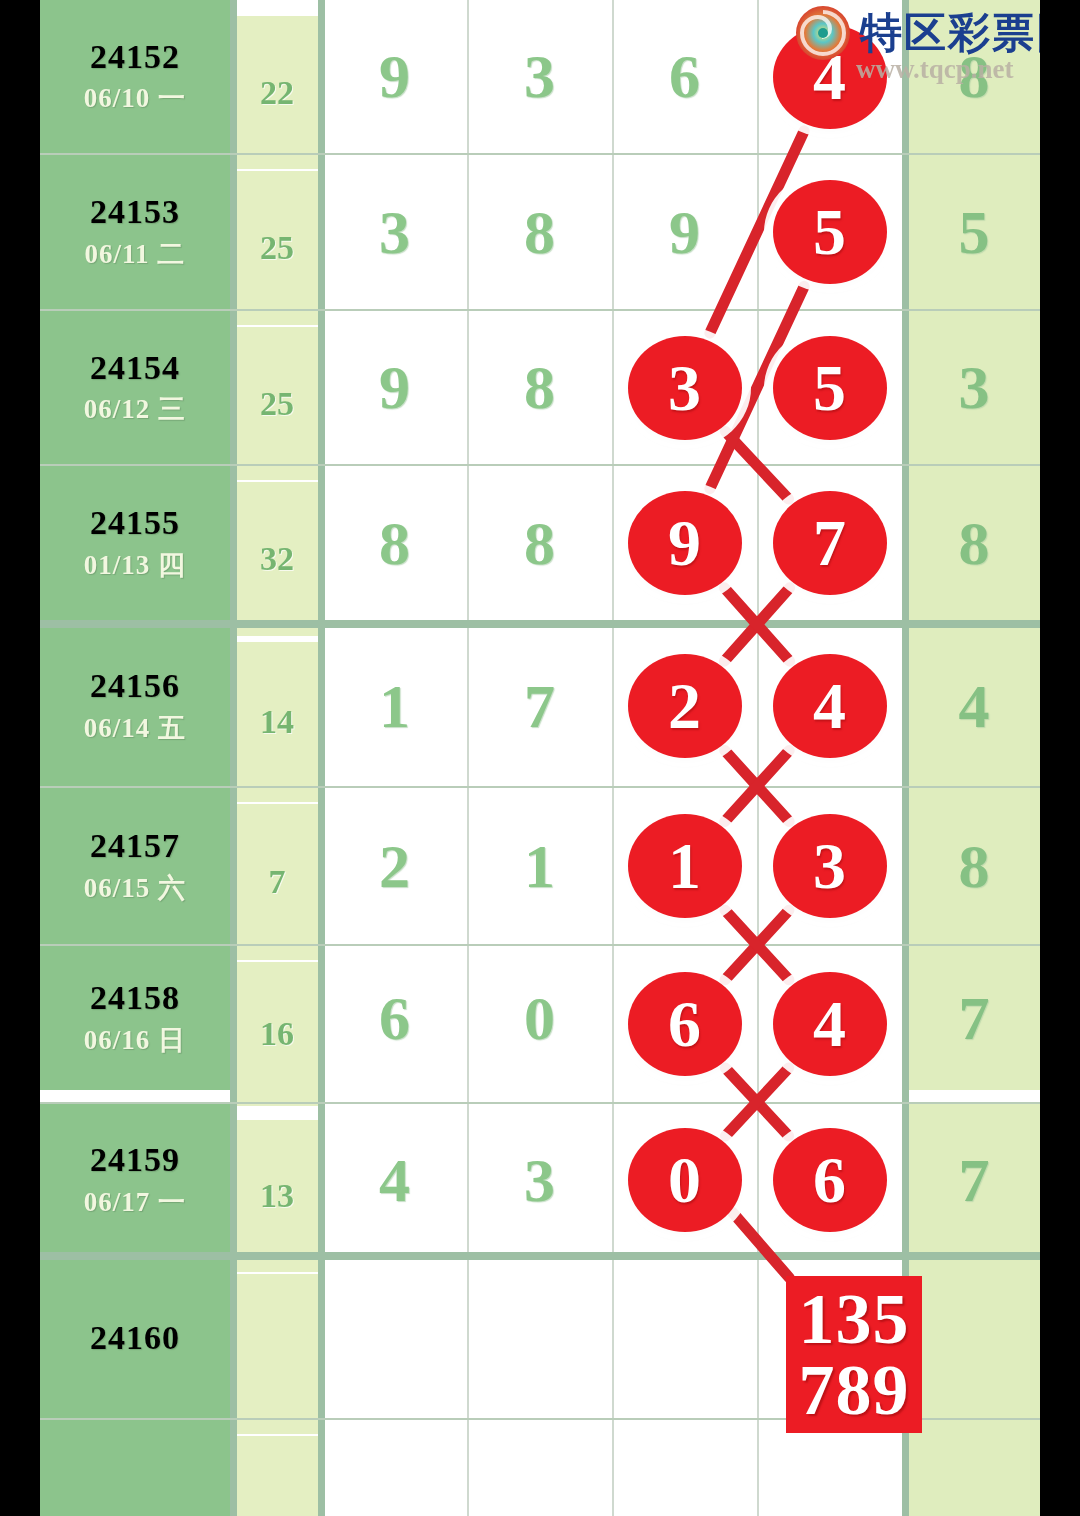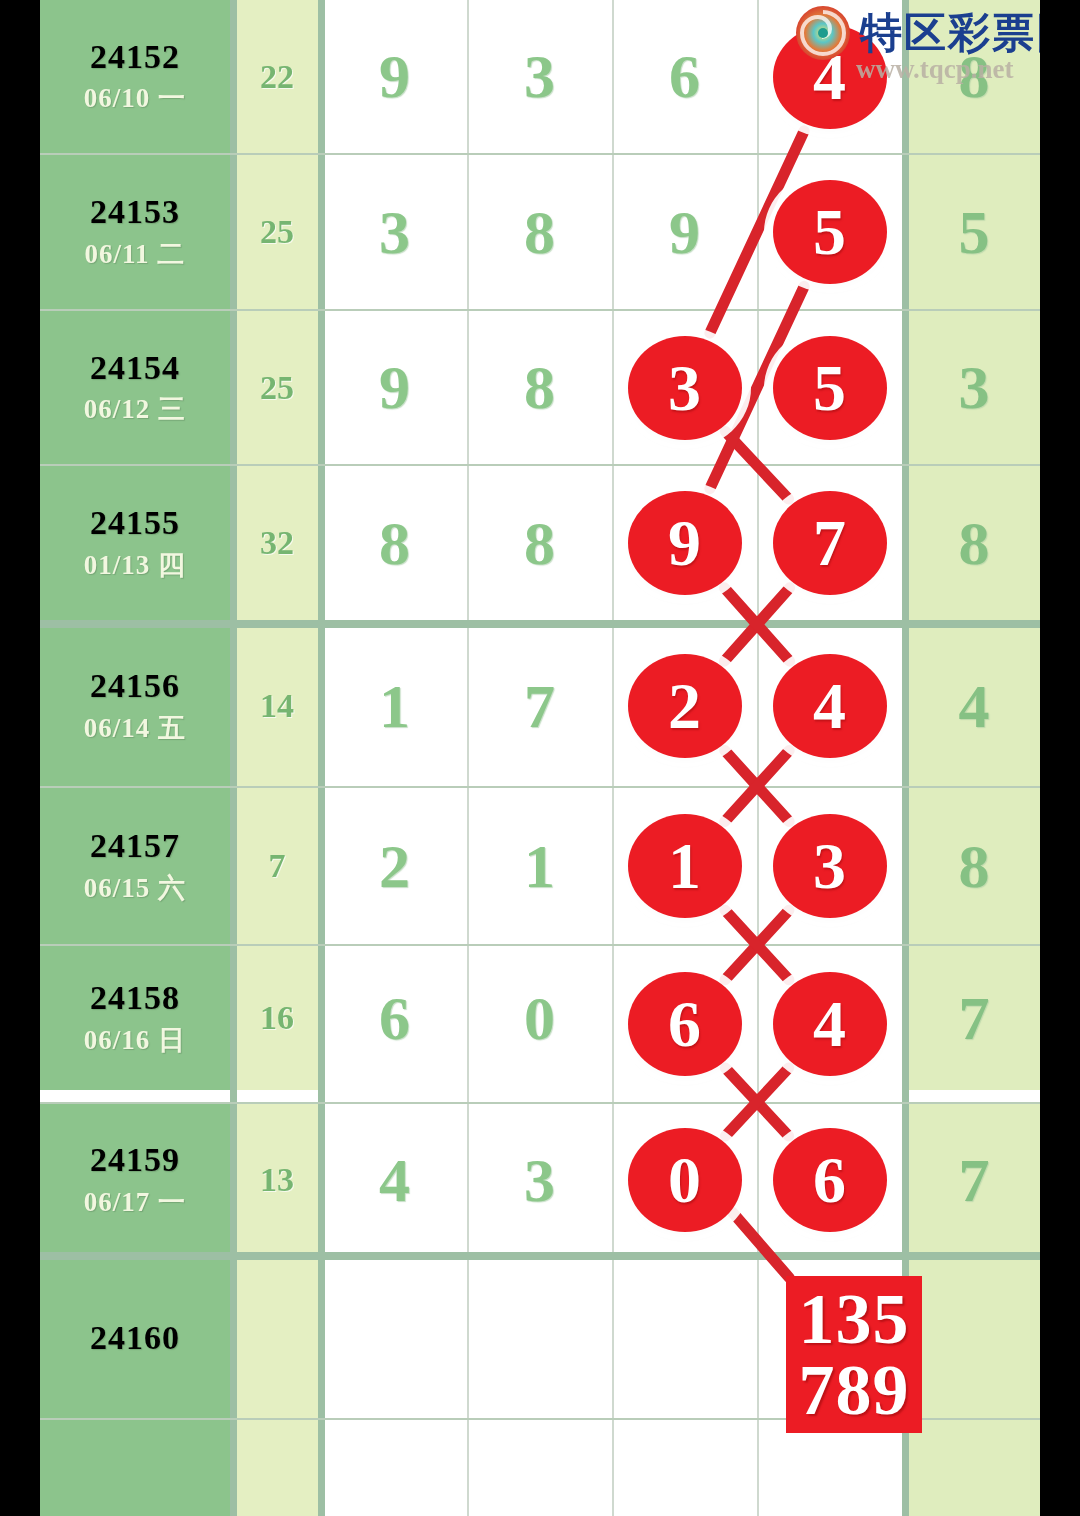--- a/index.html
+++ b/index.html
@@ -9,21 +9,21 @@
   .pad-right{position:absolute;left:1040px;top:0;width:40px;height:1516px;background:#000;z-index:40;}
 
   #grid{position:absolute;left:40px;top:0;width:1000px;height:1516px;background:#ffffff;}
 
   .row{position:absolute;left:0;width:1000px;}
   .cell{position:absolute;top:0;height:100%;box-sizing:border-box;}
 
   .c-label{left:0;width:190px;background:#8cc48c;
            display:flex;flex-direction:column;align-items:center;justify-content:center;}
   .c-sum{left:196px;width:82px;background:#e4efc2;
-         display:flex;align-items:center;justify-content:center;}
+         display:flex;align-items:center;justify-content:center;margin-top:16px;}
   .c-n1{left:282px;width:145px;background:#fff;}
   .c-n2{left:427px;width:145px;background:#fff;}
   .c-n3{left:572px;width:145px;background:#fff;}
   .c-n4{left:717px;width:145px;background:#fff;}
   .c-tail{left:868px;width:132px;background:#dfedbe;
           display:flex;align-items:center;justify-content:center;}
 
   .c-n1,.c-n2,.c-n3,.c-n4{display:flex;align-items:center;justify-content:center;}
 
   .period{font-size:34px;font-weight:bold;color:#000000;letter-spacing:1px;

